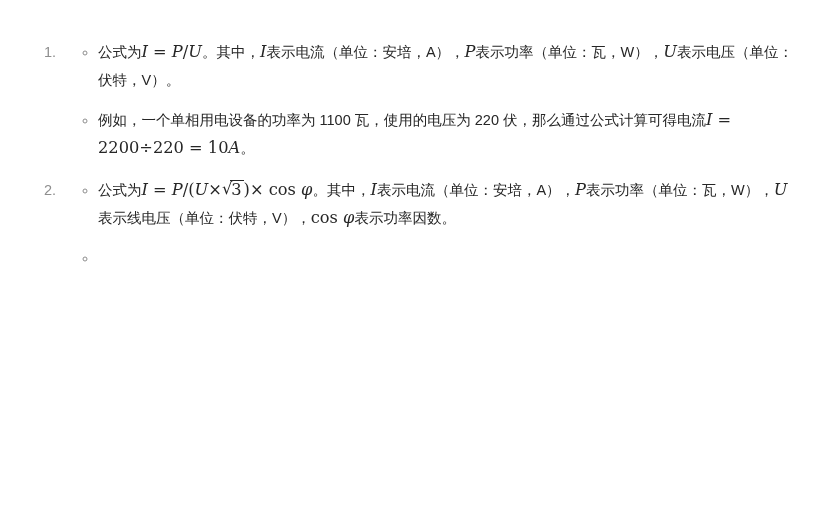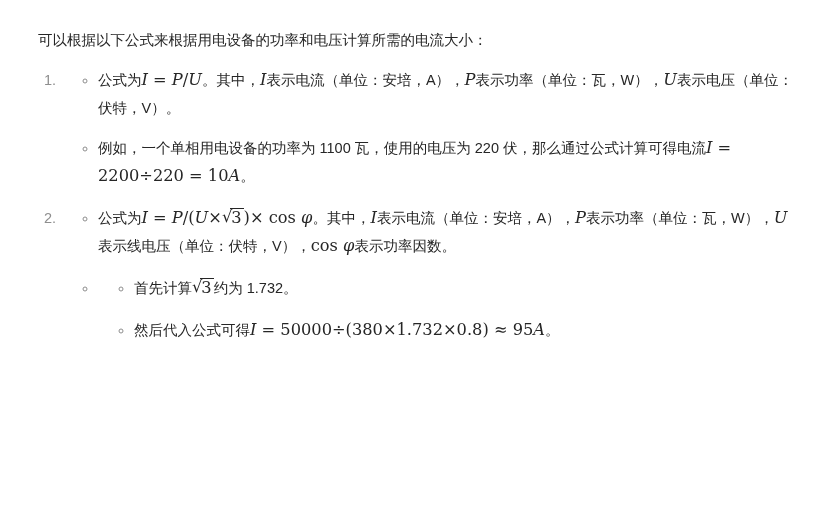--- a/index.html
+++ b/index.html
@@ -59,47 +59,38 @@
     margin-left: -2px;
     padding: 0 2px 0 1px;
     line-height: 1.15;
   }
 </style>
 </head>
 <body>
 
 <div class="doc">
 
-  <p class="intro">可以根据以下公式来根据用电设备的功率和电压计算所需的电流大小：</p>
 
   <ol class="toplist">
 
     <li>
       <ul class="bullets">
         <li>
           <p class="seg"><span class="cjk">公式为</span><span class="math mi">I</span><span class="math mn"> = </span><span class="math mi">P</span><span class="math mn">/</span><span class="math mi">U</span><span class="cjk">。其中，</span><span class="math mi">I</span><span class="cjk">表示电流（单位：安培，A），</span><span class="math mi">P</span><span class="cjk">表示功率（单位：瓦，W），</span><span class="math mi">U</span><span class="cjk">表示电压（单位：伏特，V）。</span></p>
         </li>
         <li>
           <p class="seg"><span class="cjk">例如，一个单相用电设备的功率为 1100 瓦，使用的电压为 220 伏，那么通过公式计算可得电流</span><span class="math mi">I</span><span class="math mn"> = 2200÷220 = 10</span><span class="math mi">A</span><span class="cjk">。</span></p>
         </li>
       </ul>
     </li>
 
     <li>
       <ul class="bullets">
         <li>
           <p class="seg"><span class="cjk">公式为</span><span class="math mi">I</span><span class="math mn"> = </span><span class="math mi">P</span><span class="math mn">/(</span><span class="math mi">U</span><span class="math mn">×</span><span class="math sqrt"><span class="sqrt-rad">√</span><span class="sqrt-arg">3</span></span><span class="math mn">)× cos </span><span class="math mi">φ</span><span class="cjk">。其中，</span><span class="math mi">I</span><span class="cjk">表示电流（单位：安培，A），</span><span class="math mi">P</span><span class="cjk">表示功率（单位：瓦，W），</span><span class="math mi">U</span><span class="cjk">表示线电压（单位：伏特，V），</span><span class="math mn">cos </span><span class="math mi">φ</span><span class="cjk">表示功率因数。</span></p>
         </li>
         <li>
-          <ul class="bullets nested">
-            <li>
-              <p class="seg"><span class="cjk">首先计算</span><span class="math sqrt"><span class="sqrt-rad">√</span><span class="sqrt-arg">3</span></span><span class="cjk">约为 1.732。</span></p>
-            </li>
-            <li>
-              <p class="seg"><span class="cjk">然后代入公式可得</span><span class="math mi">I</span><span class="math mn"> = 50000÷(380×1.732×0.8) ≈ 95</span><span class="math mi">A</span><span class="cjk">。</span></p>
-            </li>
-          </ul>
         </li>
       </ul>
     </li>
 
   </ol>
 </div>
 
 </body></html>

